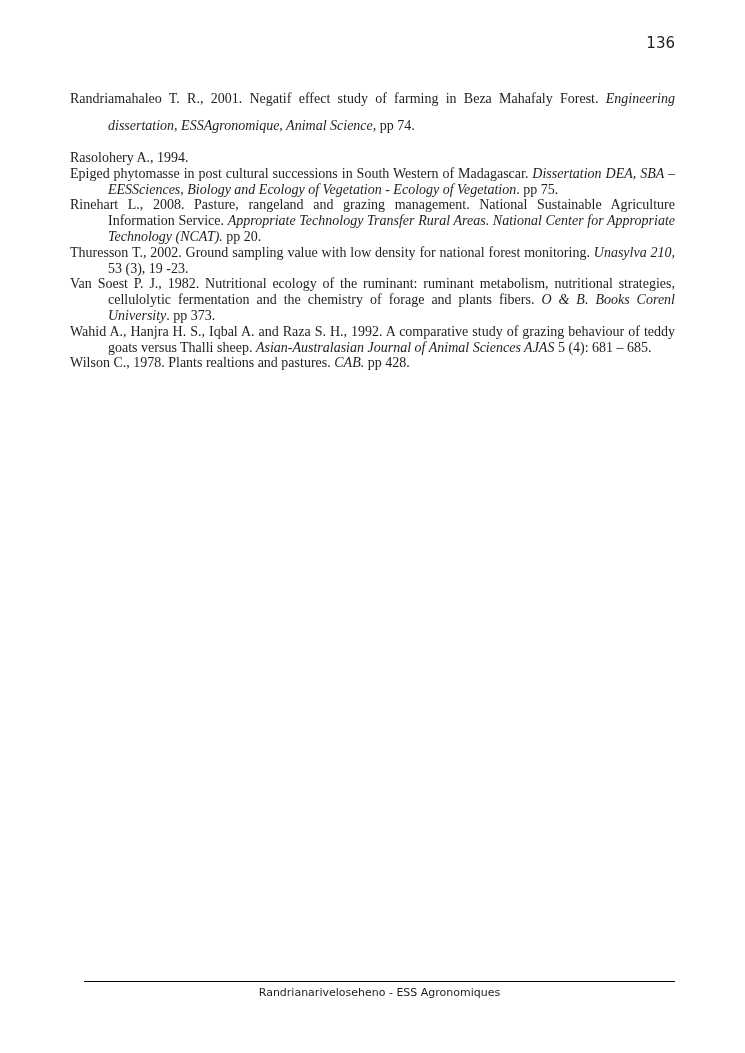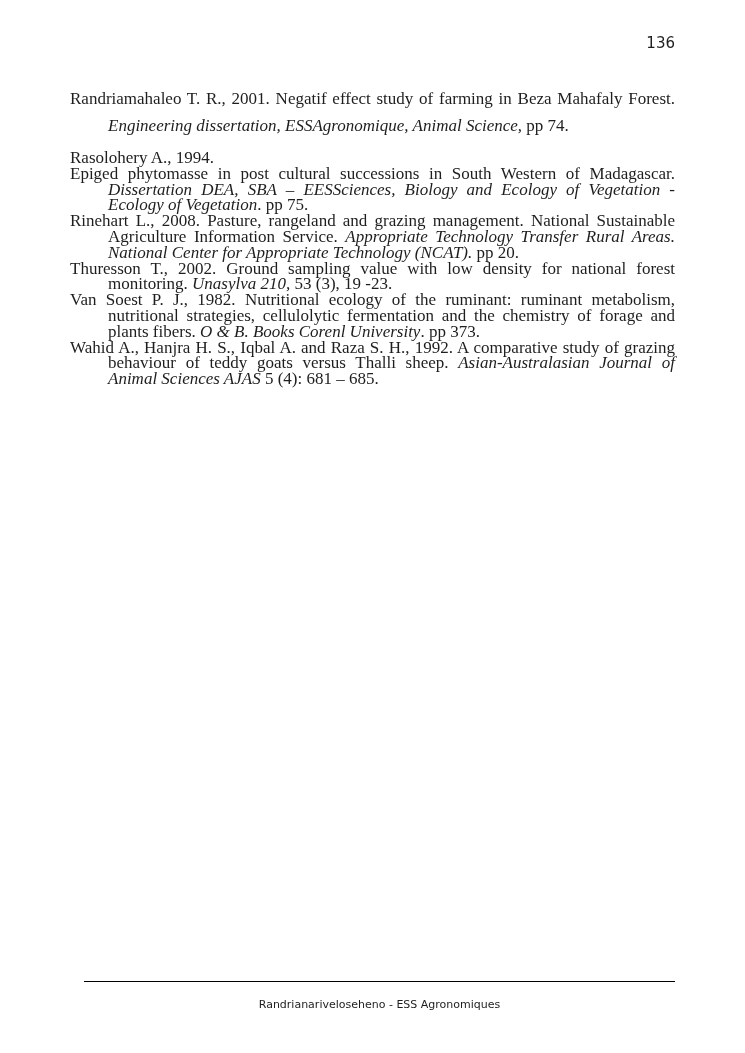--- a/index.html
+++ b/index.html
@@ -18,42 +18,42 @@
     right: 70px;
     font-family: "DejaVu Sans", "Liberation Sans", sans-serif;
     font-size: 15px;
     color: #1e1e1e;
   }
   #references-list {
     position: absolute;
     top: 86px;
     left: 70px;
     width: 605px;
-    font-size: 17px;
+    font-size: 14px;
     line-height: 15.8px;
   }
   .ref {
     margin: 0;
     padding-left: 38px;
     text-indent: -38px;
     text-align: justify;
   }
   .ref.first {
     line-height: 26.5px;
     margin-bottom: 11px;
   }
   .it { font-style: italic; }
   #footer {
     position: absolute;
     left: 84px;
     right: 70px;
     top: 981px;
     border-top: 1.5px solid #000000;
     text-align: center;
-    padding-top: 12px;
+    padding-top: 0;
   }
   #footer-text {
     font-family: "DejaVu Sans", "Liberation Sans", sans-serif;
     font-size: 11px;
     color: #1e1e1e;
   }
 </style>
 </head>
 <body>
 
@@ -62,19 +62,20 @@
   <div id="page-number">136</div>
 
   <div id="references-list">
       <p class="ref first"><span>Randriamahaleo T. R., 2001. Negatif effect study of farming in Beza Mahafaly Forest. </span><span class="it">Engineering dissertation, ESSAgronomique, Animal Science,</span><span> pp 74.</span></p>
       <p class="ref"><span>Rasolohery A., 1994.</span></p>
       <p class="ref"><span>Epiged phytomasse in post cultural successions in South Western of Madagascar. </span><span class="it">Dissertation DEA, SBA – EESSciences, Biology and Ecology of Vegetation -  Ecology of  Vegetation</span><span>. pp 75.</span></p>
       <p class="ref"><span>Rinehart L., 2008. Pasture, rangeland and grazing management. National Sustainable Agriculture Information Service. </span><span class="it">Appropriate Technology Transfer Rural Areas. National Center for Appropriate Technology (NCAT).</span><span> pp 20.</span></p>
       <p class="ref"><span>Thuresson T., 2002. Ground sampling value with low density for national forest monitoring. </span><span class="it">Unasylva 210,</span><span> 53 (3), 19 -23.</span></p>
       <p class="ref"><span>Van Soest P. J., 1982. Nutritional ecology of the ruminant: ruminant metabolism, nutritional strategies, cellulolytic fermentation and the chemistry of forage and plants fibers. </span><span class="it">O &amp; B. Books Corenl University</span><span>. pp 373.</span></p>
       <p class="ref"><span>Wahid A., Hanjra H. S., Iqbal A. and Raza S. H., 1992. A comparative study of grazing behaviour of teddy goats versus Thalli sheep. </span><span class="it">Asian-Australasian Journal of Animal Sciences AJAS</span><span> 5 (4): 681 – 685.</span></p>
+      <p class="ref"><span>Wilson C., 1978. Plants realtions and pastures. </span><span class="it">CAB.</span><span> pp 428.</span></p>
     </div>
 
   <div id="footer">
     <span id="footer-text">Randrianariveloseheno - ESS Agronomiques</span>
   </div>
 
 </div>
 
 </body></html>

